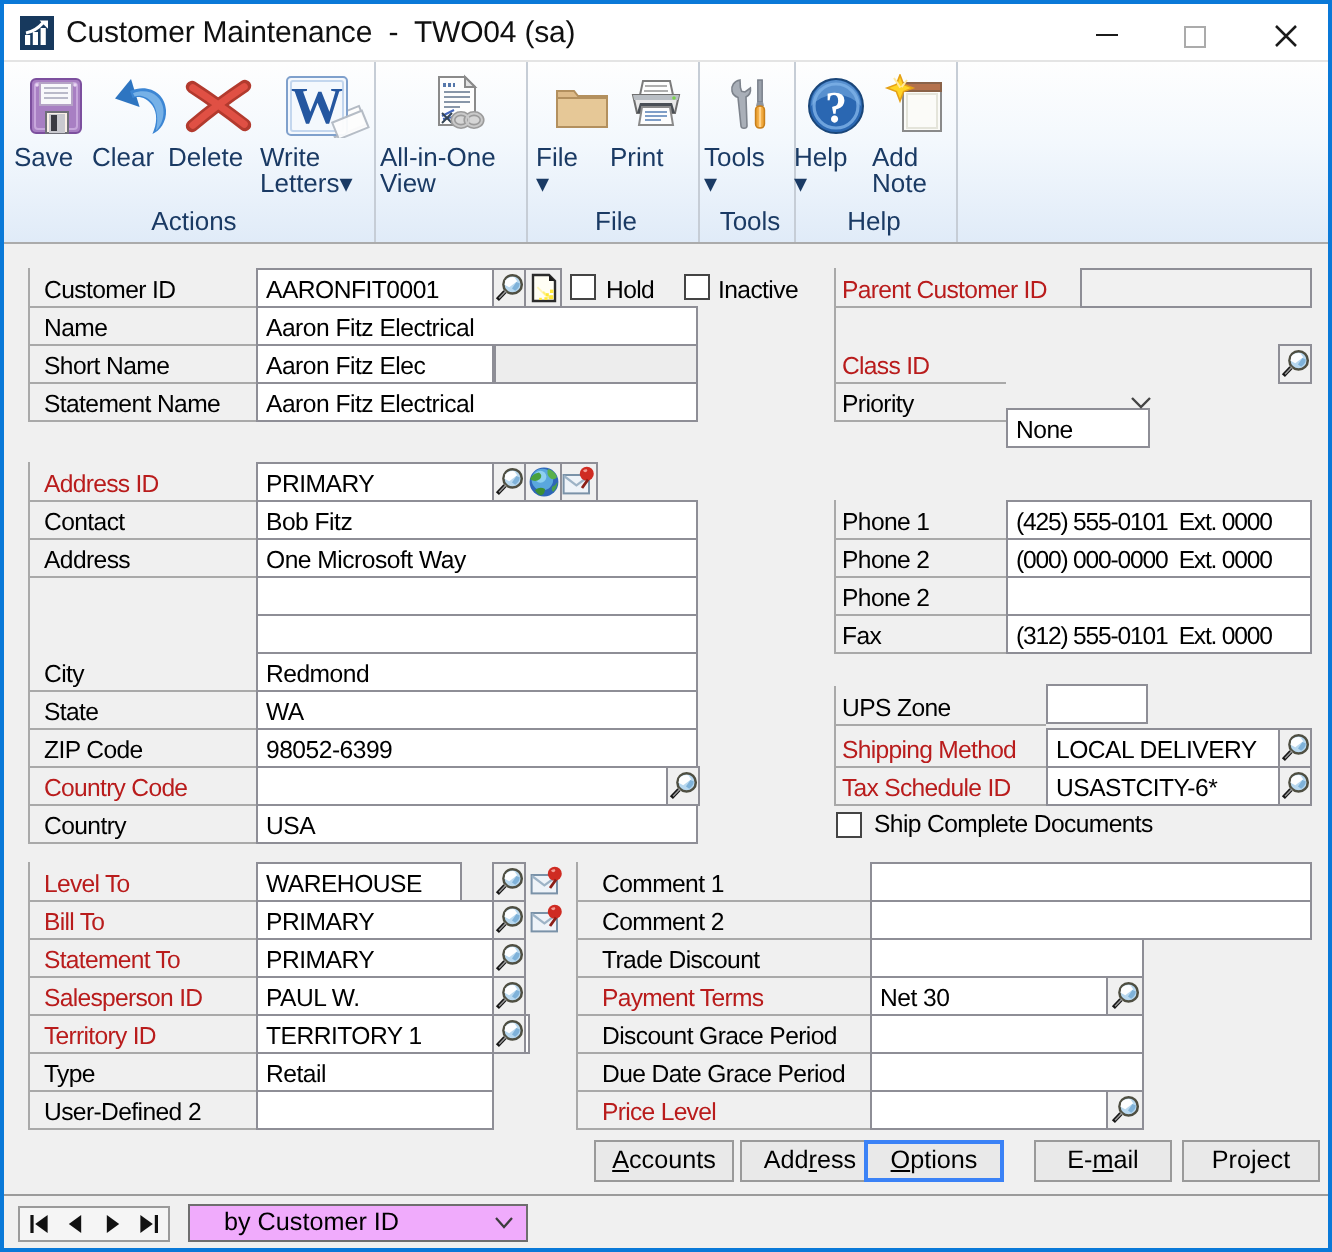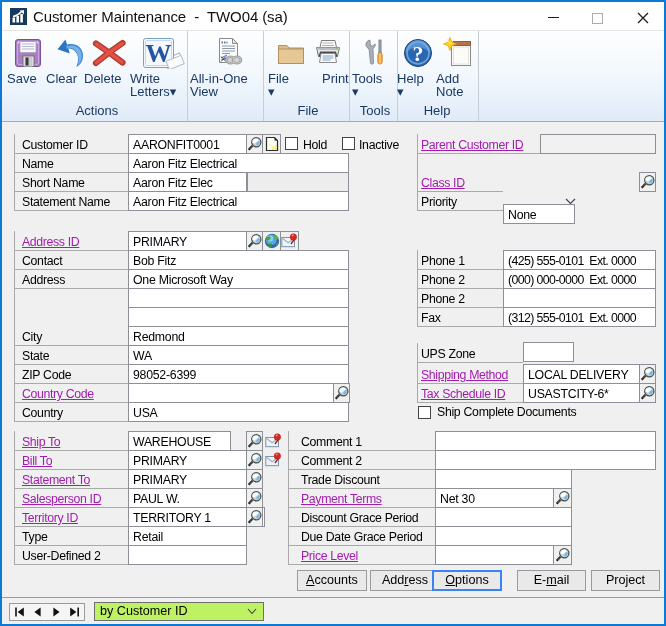--- a/index.html
+++ b/index.html
@@ -9,21 +9,21 @@
   .edge{position:absolute;background:#0a79d8;z-index:50}
   #titlebar{position:absolute;left:2px;top:2px;width:662px;height:28px;background:#ffffff;
             border-bottom:1px solid #e4e4e4}
   #title{position:absolute;left:31px;top:6px;font-size:15px;color:#101010;letter-spacing:-0.1px;white-space:pre}
   #toolbar{position:absolute;left:2px;top:31px;width:662px;height:90px;
            background:linear-gradient(#fefefe,#f3f8fd 45%,#e0ebf8);border-bottom:1px solid #ababab}
   .tsep{position:absolute;top:0;width:1px;height:90px;background:#c6cdd6}
   .titem{position:absolute;text-align:left;font-size:13px;color:#1a3a64;line-height:13px}
   .tcap{position:absolute;top:72px;font-size:13px;color:#1a3a64;text-align:center}
   .lbl{position:absolute;font-size:12.3px;letter-spacing:-0.3px;line-height:19px;padding-top:2px;color:#000;white-space:pre}
-  .link{color:#a21caf;text-decoration:underline;letter-spacing:-0.35px}
+  .link{color:#b91c1c;letter-spacing:-0.35px}
   .hl{position:absolute;height:1px;background:#a9a9a9}
   .vl{position:absolute;width:1px;background:#a9a9a9}
   .fld{position:absolute;background:#fff;border:1px solid #8e8e96;box-sizing:border-box;
        font-size:12.3px;letter-spacing:-0.25px;line-height:15px;padding-top:3px;padding-left:4px;color:#000;white-space:pre;height:20px}
   .cell{position:absolute;background:#f0f0f0;border:1px solid #8e8e96;box-sizing:border-box;height:20px}
   .ph{letter-spacing:-0.6px !important}
   .cb{position:absolute;width:13px;height:13px;background:#fff;border:1px solid #444;box-sizing:border-box}
   .btn{position:absolute;top:570px;height:21px;background:#e9e9e9;border:1px solid #9a9a9a;
        box-sizing:border-box;font-size:12.6px;text-align:center;line-height:18px;color:#000}
   u{text-decoration:underline}
@@ -195,21 +195,21 @@
         <path d="M8 0.5 L9.8 5.2 L14.5 7 L9.8 8.8 L8 13.5 L6.2 8.8 L1.5 7 L6.2 5.2 Z"></path>
       </g>
       <path d="M5 2 L8.2 6.8 M11.5 3 L8.8 6.6" stroke="#ffe9a0" stroke-width="1"></path>
     </svg>
     <div class="titem" style="left:5px;top:41px;width:44px">Save</div>
     <div class="titem" style="left:44px;top:41px;width:44px">Clear</div>
     <div class="titem" style="left:82px;top:41px;width:48px">Delete</div>
     <div class="titem" style="left:128px;top:41px;width:58px">Write Letters▾</div>
     <div class="titem" style="left:188px;top:41px;width:76px">All-in-One View</div>
     <div class="titem" style="left:266px;top:41px;width:44px">File<br>▾</div>
-    <div class="titem" style="left:320px;top:41px;width:46px">Print</div>
+    <div class="titem" style="left:303px;top:41px;width:46px">Print</div>
     <div class="titem" style="left:350px;top:41px;width:44px">Tools<br>▾</div>
     <div class="titem" style="left:395px;top:41px;width:44px">Help<br>▾</div>
     <div class="titem" style="left:434px;top:41px;width:44px">Add Note</div>
     <div class="tcap" style="left:60px;width:70px">Actions</div>
     <div class="tcap" style="left:271px;width:70px">File</div>
     <div class="tcap" style="left:338px;width:70px">Tools</div>
     <div class="tcap" style="left:400px;width:70px">Help</div>
   </div>
 
   <div class="vl" style="left:14px;top:134px;height:76px"></div>
@@ -345,21 +345,21 @@
     </svg>
   <div class="lbl link" style="left:421px;top:383px">Tax Schedule ID</div>
   <div class="fld" style="left:523px;top:383px;width:117px">USASTCITY-6*</div>
   <div class="cell" style="left:639px;top:383px;width:17px"></div>
   <svg class="abs" style="left:640px;top:385px" width="16" height="16">
       <use href="#mag"></use>
     </svg>
   <div class="cb" style="left:418px;top:406px"></div>
   <div class="lbl" style="left:437px;top:401px">Ship Complete Documents</div>
 
-  <div class="lbl link" style="left:22px;top:431px">Ship To</div>
+  <div class="lbl link" style="left:22px;top:431px">Level To</div>
   <div class="fld" style="left:128px;top:431px;width:103px">WAREHOUSE</div>
   <div class="cell" style="left:246px;top:431px;width:17px"></div>
   <svg class="abs" style="left:247px;top:433px" width="16" height="16">
       <use href="#mag"></use>
     </svg>
   <svg class="abs" style="left:265px;top:433px" width="18" height="16">
       <use href="#envpin"></use>
     </svg>
   <div class="lbl link" style="left:22px;top:450px">Bill To</div>
   <div class="fld" style="left:128px;top:450px;width:119px">PRIMARY</div>
@@ -427,18 +427,18 @@
     <svg class="abs" style="left:12px;top:9px" width="68" height="10" viewBox="0 0 68 10">
       <g fill="#111">
         <rect x="1.2" y="0.5" width="1.6" height="9"></rect>
           <path d="M9.8 0.5 V9.5 L3.6 5 Z"></path>
         <path d="M26.6 0.5 V9.5 L20.4 5 Z"></path>
         <path d="M39.4 0.5 V9.5 L45.6 5 Z"></path>
         <path d="M56.2 0.5 V9.5 L62.4 5 Z"></path>
           <rect x="63.4" y="0.5" width="1.6" height="9"></rect>
       </g>
     </svg>
-    <div class="abs" style="left:92px;top:4px;width:170px;height:19px;background:#bef264;border:1px solid #6e6e6e;box-sizing:border-box;font-size:12.6px;line-height:17px;padding-left:5px">by Customer ID</div>
+    <div class="abs" style="left:92px;top:4px;width:170px;height:19px;background:#f0abfc;border:1px solid #6e6e6e;box-sizing:border-box;font-size:12.6px;line-height:17px;padding-left:17px">by Customer ID</div>
     <svg class="abs" style="left:245px;top:10px" width="10" height="7" viewBox="0 0 10 7">
       <path d="M1 1 L5 5.5 L9 1" fill="none" stroke="#3c3c3c" stroke-width="1.1"></path>
     </svg>
   </div>
 </div>
 
 </body></html>

